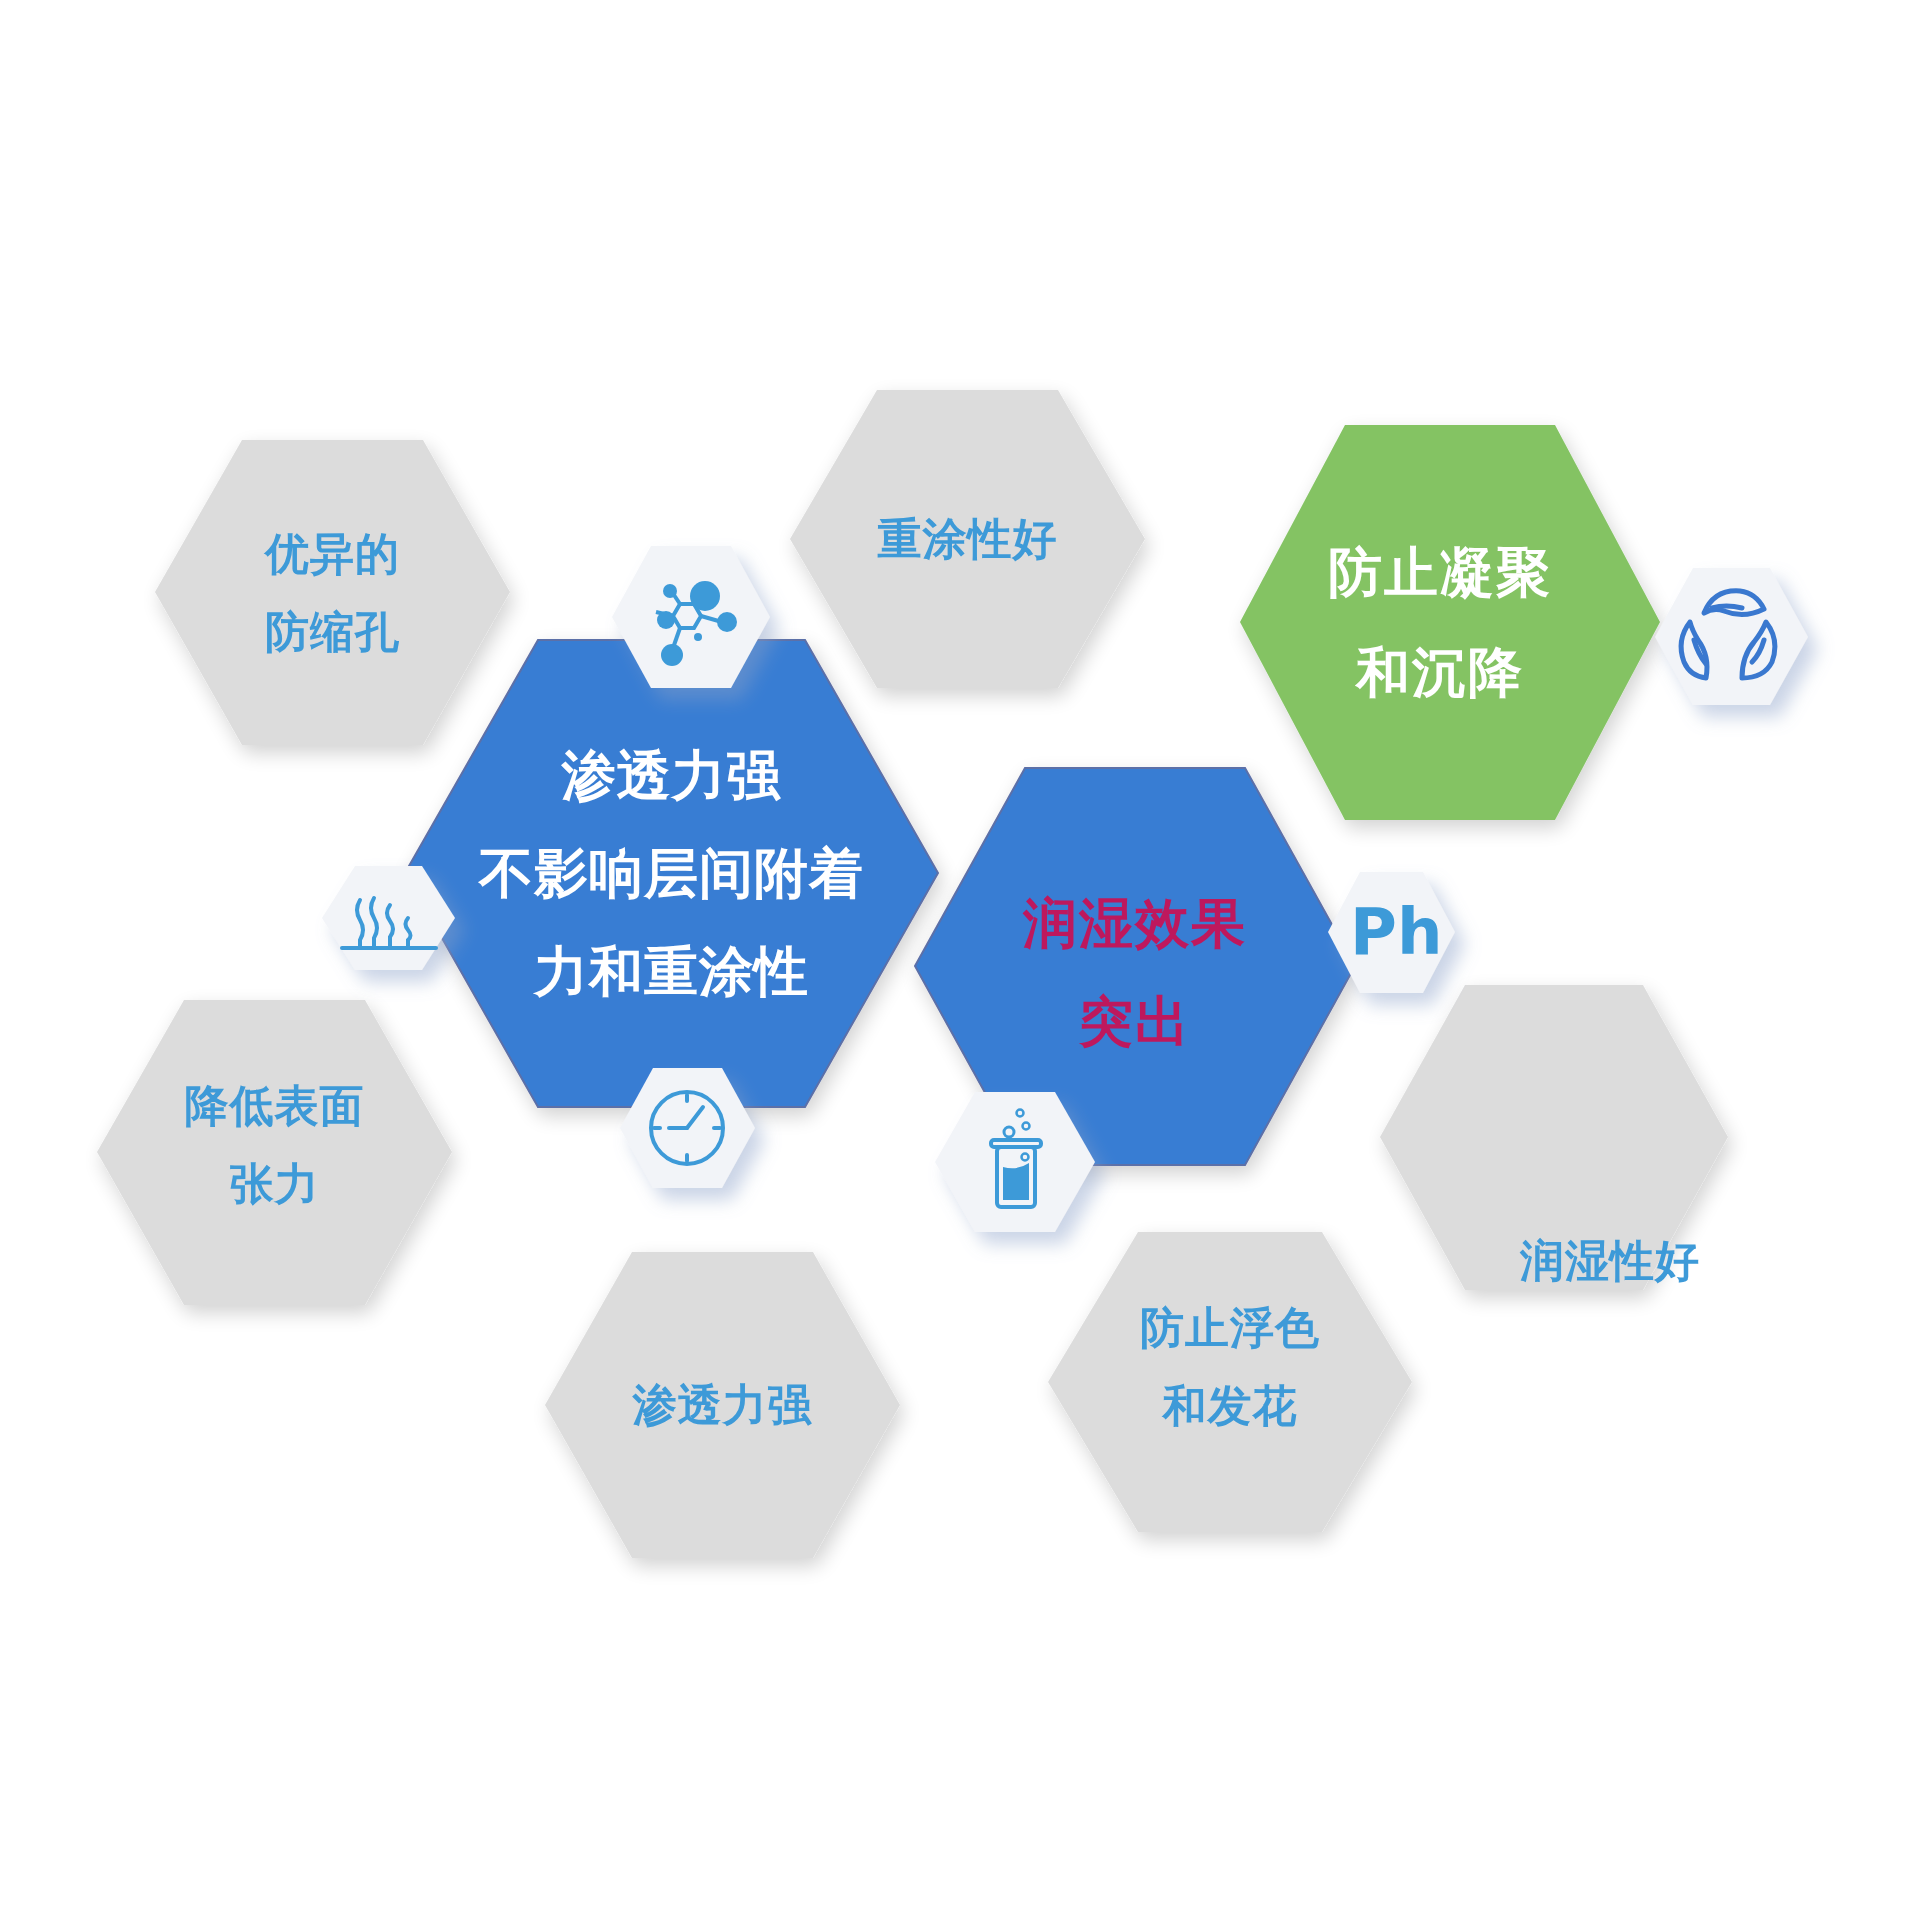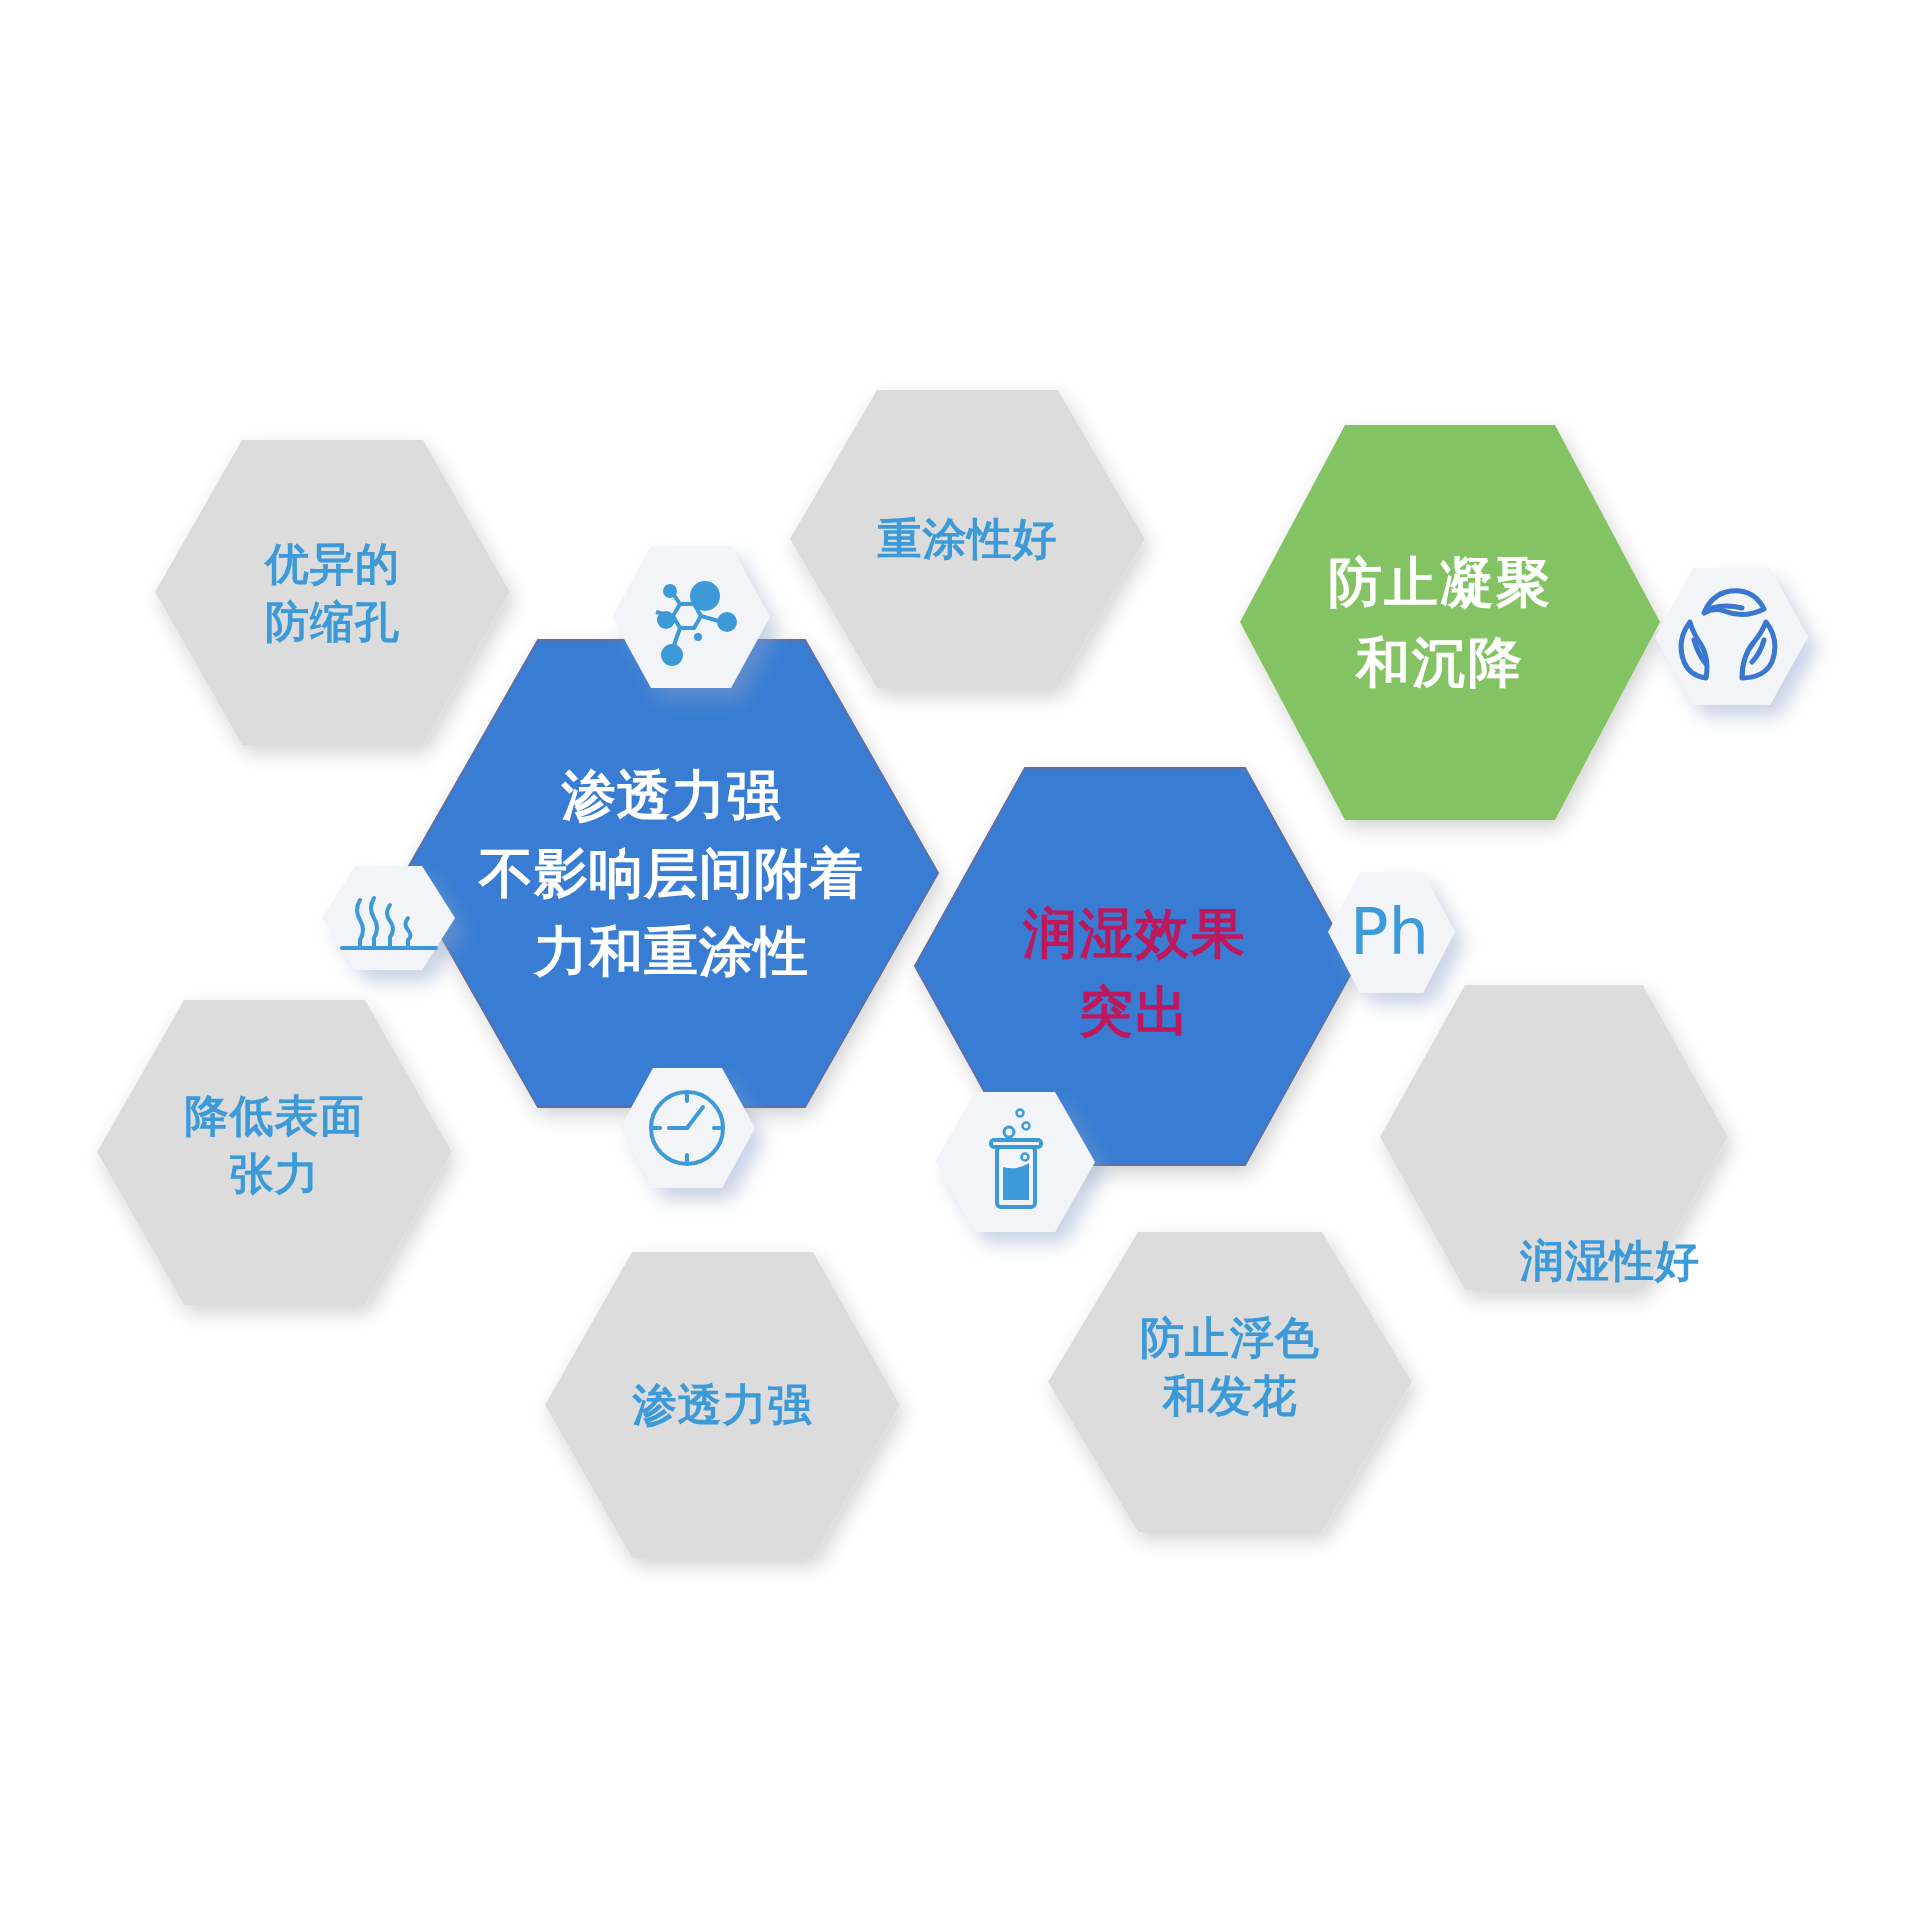--- a/index.html
+++ b/index.html
@@ -1,27 +1,27 @@
 <!DOCTYPE html>
 <html><head>
 <meta charset="utf-8">
 <style>
   html, body { margin: 0; padding: 0; background: #ffffff; }
   body { width: 1920px; height: 1920px; position: relative; overflow: hidden;
          font-family: "DejaVu Sans", "Liberation Sans", sans-serif; }
   #canvas { position: absolute; left: 0; top: 0; width: 1920px; height: 1920px; }
   .hex-label { position: absolute; display: flex; flex-direction: column;
                align-items: center; justify-content: center; text-align: center;
-               font-weight: bold; pointer-events: none; }
+               font-weight: bold; pointer-events: none; gap: 20px; }
   .hex-label span { display: block; white-space: nowrap; }
   .lbl-gray { color: #3d9ad8; font-size: 44px; line-height: 58px; letter-spacing: 1px; }
   .lbl-big { color: #ffffff; font-size: 54px; line-height: 78px; letter-spacing: 1px; }
   .lbl-green { color: #ffffff; font-size: 54px; line-height: 80px; letter-spacing: 2px; }
   .lbl-mid { color: #be185d; font-size: 54px; line-height: 78px; letter-spacing: 2px; }
-  .ph-text { position: absolute; color: #3d9ad8; font-weight: normal; font-size: 64px;
+  .ph-text { position: absolute; color: #3d9ad8; font-weight: bold; font-size: 64px;
              font-family: "DejaVu Sans", sans-serif; line-height: 1; }
 </style>
 </head>
 <body>
 
 <svg id="canvas" viewBox="0 0 1920 1920" xmlns="http://www.w3.org/2000/svg">
   <defs>
     <filter id="softShadow" x="-20%" y="-20%" width="140%" height="140%">
       <feGaussianBlur in="SourceAlpha" stdDeviation="10"></feGaussianBlur>
       <feOffset dx="4" dy="8" result="blur"></feOffset>

